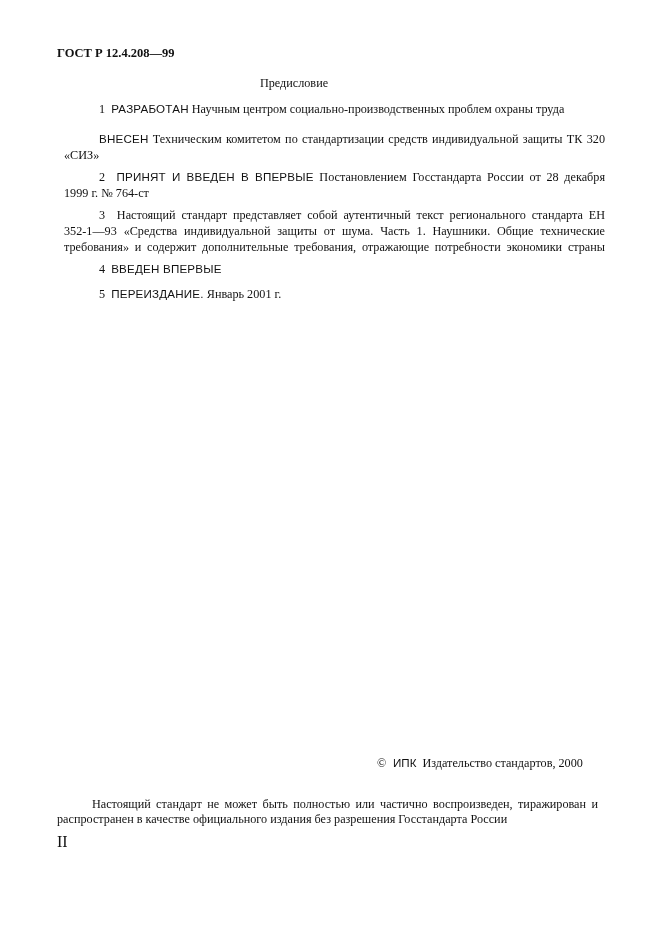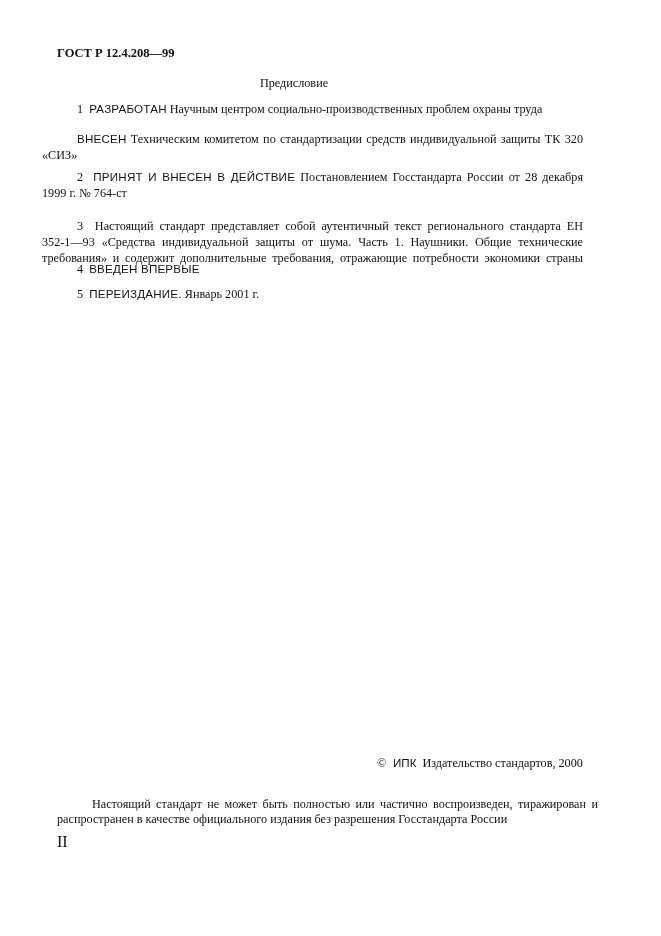--- a/index.html
+++ b/index.html
@@ -11,21 +11,21 @@
     }
     .header {
       position: absolute; left: 57px; top: 46px;
       font-weight: bold; font-size: 12.5px;
     }
     .title {
       position: absolute; left: 0; width: 588px; top: 76px; text-align: center;
       font-size: 12.2px;
     }
     .para {
-      position: absolute; left: 42px; width: 541px;
+      position: absolute; left: 64px; width: 541px;
       line-height: 16px; text-align: justify;
     }
     .para .indent { display: inline-block; width: 35px; }
     .caps { font-family: "Liberation Sans", "DejaVu Sans", sans-serif; font-size: 11.6px; letter-spacing: 0.2px; }
     .justify-line { text-align: justify; text-align-last: justify; }
     .copyright {
       position: absolute; left: 377px; top: 755px; line-height: 15px;
     }
     .copyright .row span.sym { display: inline-block; width: 16px; }
     .copyright .row span.org { font-family: "Liberation Sans", "DejaVu Sans", sans-serif; font-size: 11.6px; margin-right: 6px; }
@@ -46,26 +46,26 @@
 </div>
 
 <div class="para" style="top:131px;">
   <div class="justify-line"><span class="indent"></span><span class="caps">ВНЕСЕН</span>
   <span>Техническим комитетом по стандартизации средств индивидуальной защиты ТК 320</span></div>
   <div>«СИЗ»</div>
 </div>
 
 <div class="para" style="top:169px;">
   <div class="justify-line"><span class="indent"></span><span>2</span>&nbsp;
-  <span class="caps">ПРИНЯТ И ВНЕСЕН В ДЕЙСТВИЕ</span>
+  <span class="caps">ПРИНЯТ И ВВЕДЕН В ВПЕРВЫЕ</span>
   <span>Постановлением Госстандарта России от 28 декабря</span></div>
   <div>1999 г. № 764-ст</div>
 </div>
 
-<div class="para" style="top:207px;margin-top:11px;">
+<div class="para" style="top:207px;">
   <div class="justify-line"><span class="indent"></span><span>3</span>&nbsp;
   <span>Настоящий стандарт представляет собой аутентичный текст регионального стандарта ЕН</span></div>
   <div class="justify-line">352-1—93 «Средства индивидуальной защиты от шума. Часть 1. Наушники. Общие технические</div>
   <div class="justify-line">требования» и содержит дополнительные требования, отражающие потребности экономики страны</div>
 </div>
 
 <div class="para" style="top:261px;">
   <span class="indent"></span><span>4</span>&nbsp;
   <span class="caps">ВВЕДЕН ВПЕРВЫЕ</span>
 </div>

